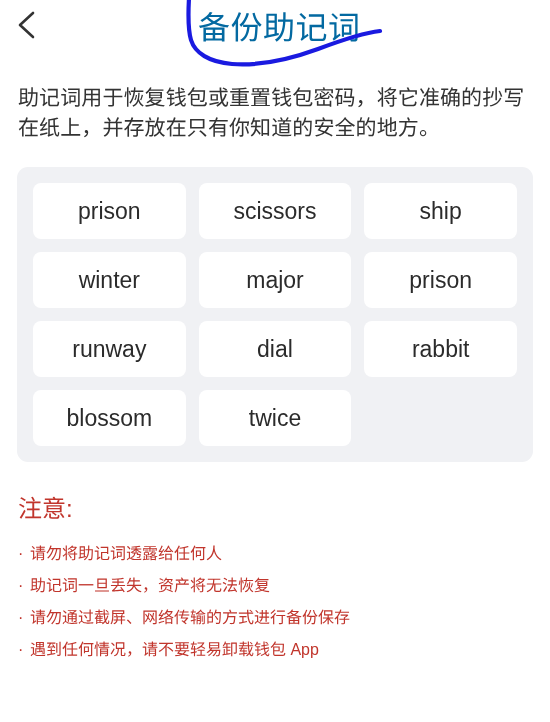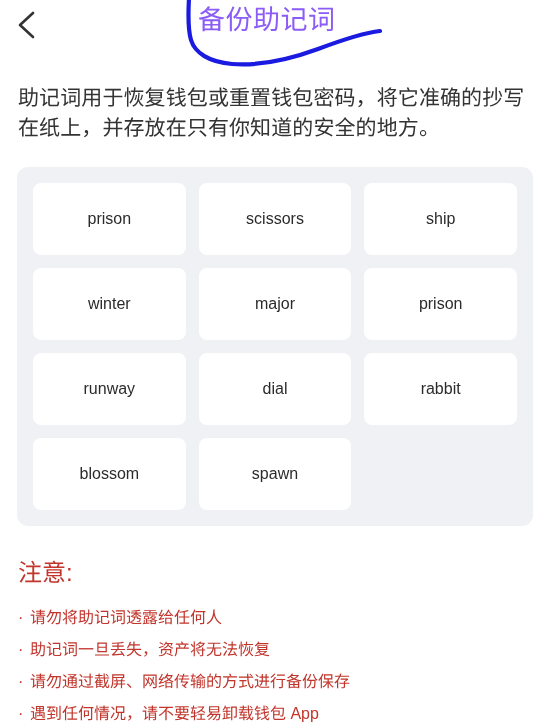--- a/index.html
+++ b/index.html
@@ -32,24 +32,24 @@
     height: 42px;
     display: flex;
     align-items: center;
     justify-content: center;
     cursor: pointer;
   }
   .back-btn svg { display: block; }
   .page-title {
     position: absolute;
     left: 198px;
-    top: 4px;
-    font-size: 27px;
+    top: 12px;
+    font-size: 32px;
     line-height: 33px;
-    color: #8b5cf6;
+    color: #0369a1;
     letter-spacing: 0.5px;
     white-space: nowrap;
   }
 
   
   .annotation {
     position: absolute;
     left: 0;
     top: 0;
     width: 550px;
@@ -76,25 +76,25 @@
     box-sizing: border-box;
   }
   .mnemonic-grid {
     display: grid;
     grid-template-columns: repeat(3, 1fr);
     gap: 13px 13px;
   }
   .word-chip {
     background: #ffffff;
     border-radius: 8px;
-    height: 72px;
+    height: 56px;
     display: flex;
     align-items: center;
     justify-content: center;
-    font-size: 16px;
+    font-size: 23px;
     color: #2b2b2b;
     cursor: default;
     user-select: none;
   }
 
   
   .notice {
     margin: 34px 0 0 18px;
     color: #c1352c;
   }
@@ -168,21 +168,21 @@
     <div class="word-chip">
       <span>dial</span>
     </div>
     <div class="word-chip">
       <span>rabbit</span>
     </div>
     <div class="word-chip">
       <span>blossom</span>
     </div>
     <div class="word-chip">
-      <span>spawn</span>
+      <span>twice</span>
     </div>
   </div>
 </div>
 
 <div class="notice">
   <div class="notice-title">注意:</div>
   <ul class="notice-list">
     <li class="notice-item">
       <span class="bullet">·</span><span>请勿将助记词透露给任何人</span>
     </li>

